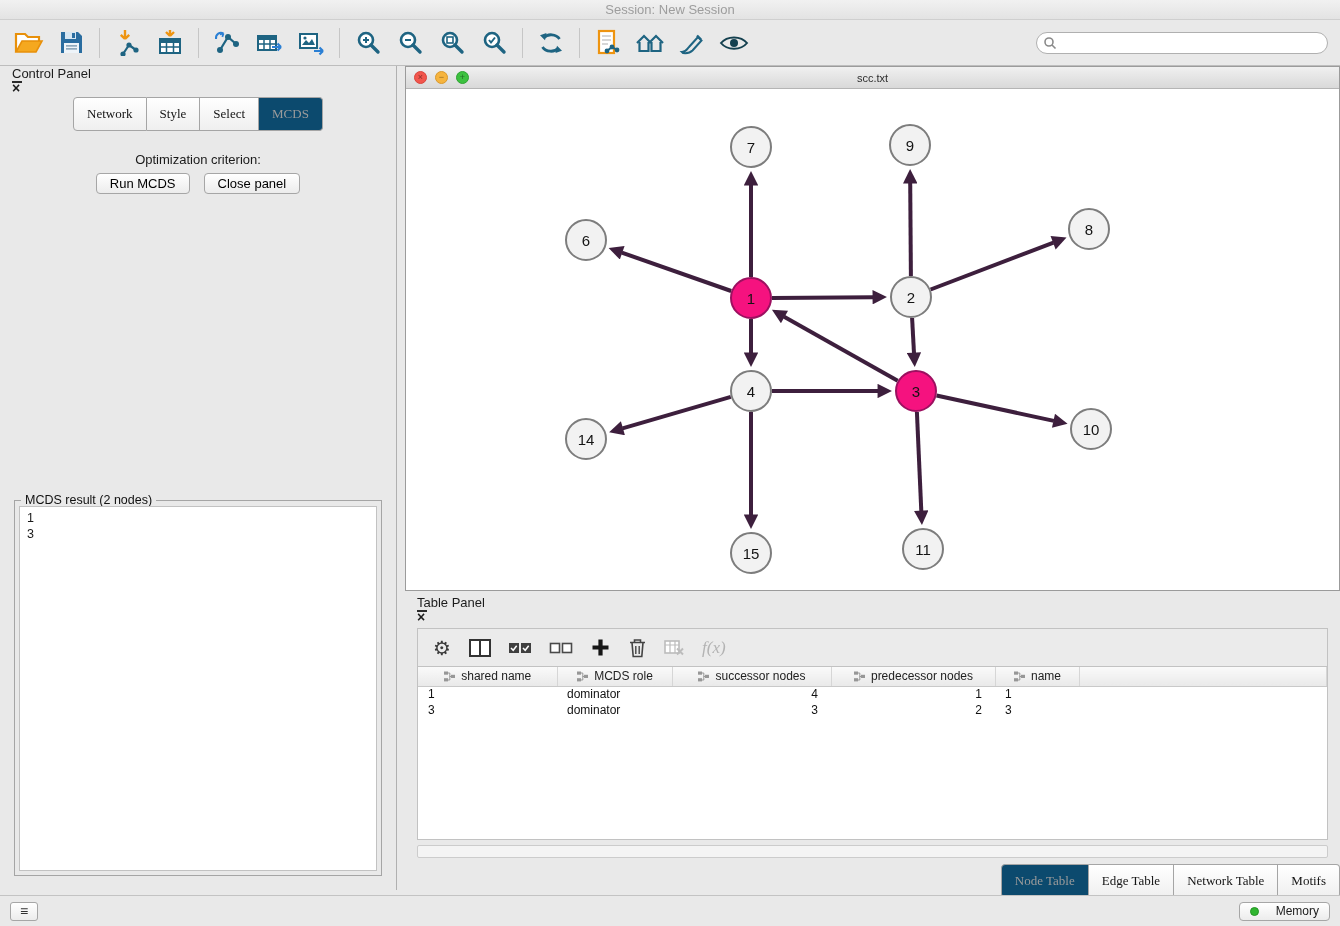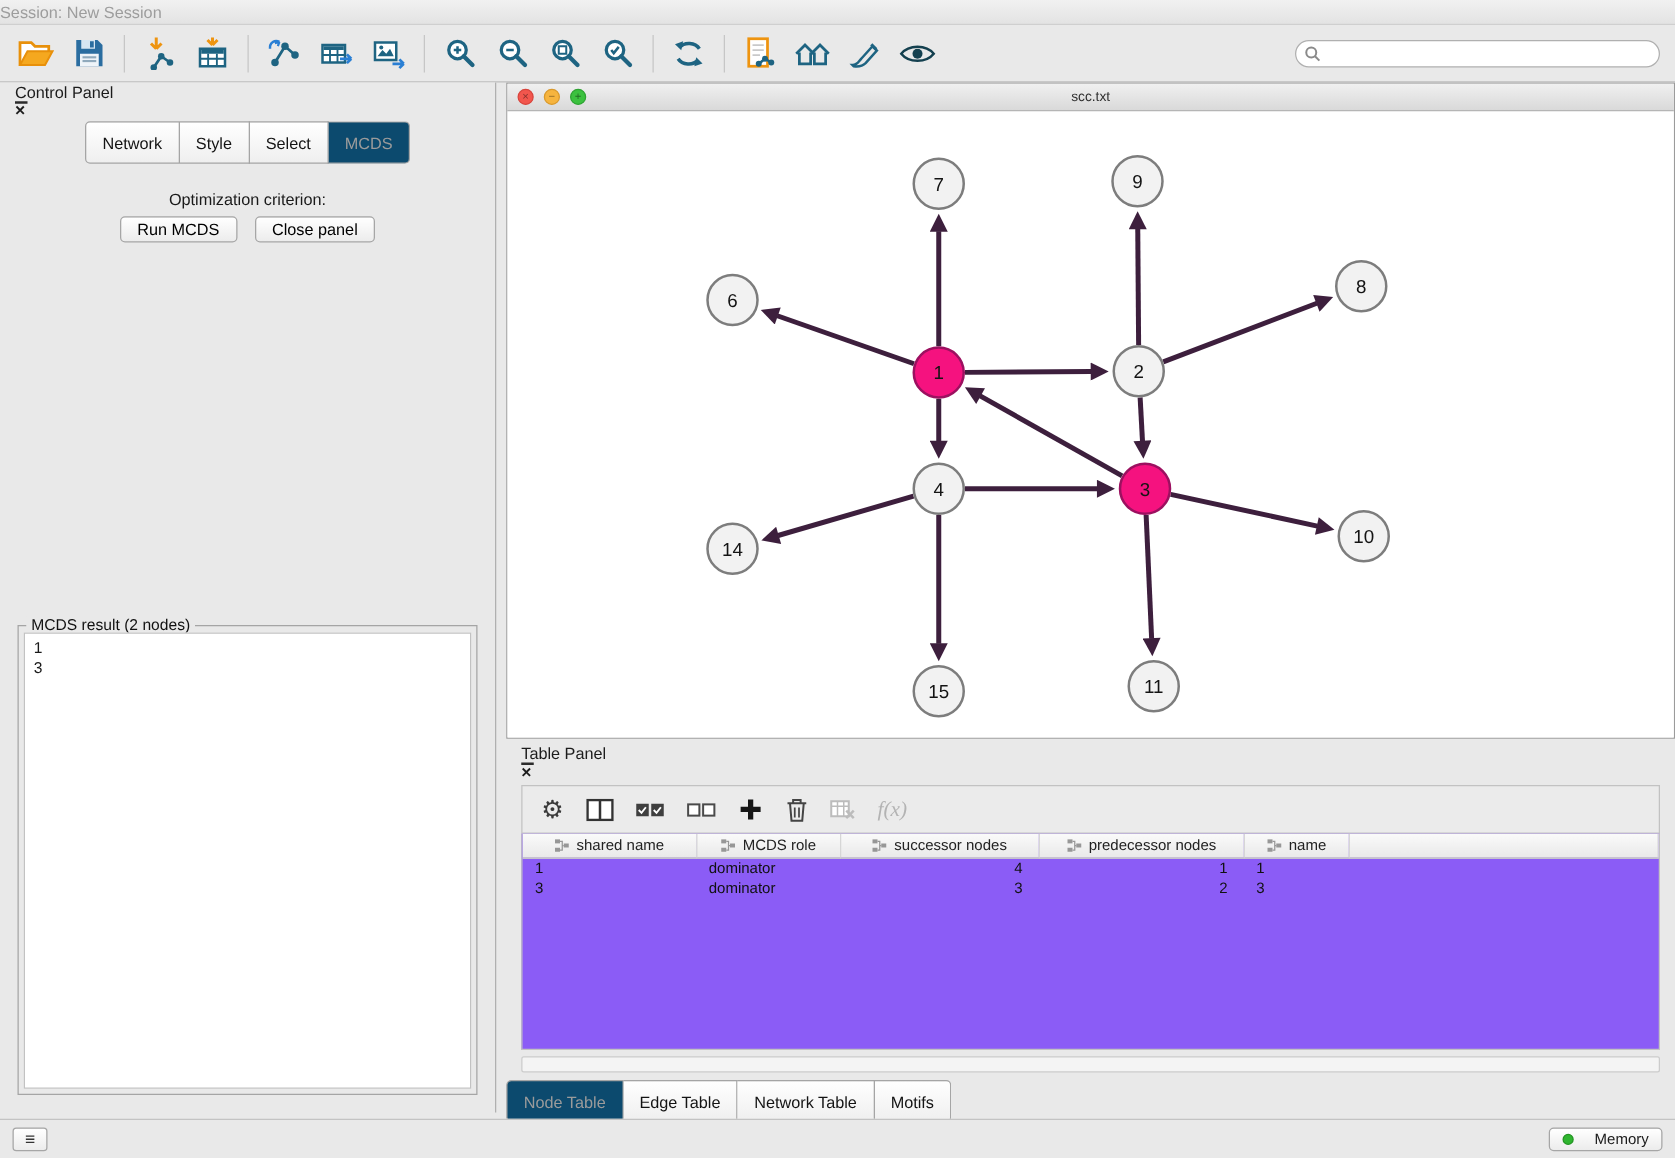--- a/index.html
+++ b/index.html
@@ -6,21 +6,21 @@
   html,body { width:1340px; height:926px; }
   body { font-family:"Liberation Sans","DejaVu Sans",sans-serif; font-size:13px;
          background:#e9e9e9; color:#1a1a1a; position:relative; overflow:hidden; }
   :root{ --edge:#3d1f3d; --node-fill:#f2f2f2; --node-border:#7d7d7d;
          --sel-fill:#f5127f; --sel-border:#9c1060; --teal:#1e6482; --orange:#ee9410; }
   .abs{ position:absolute; }
 
   
   #titlebar{ left:0; top:0; width:1340px; height:20px;
     background:linear-gradient(#f1f1f1,#e3e3e3); border-bottom:1px solid #cfcfcf;
-    line-height:20px; color:#9d9d9d; }
+    text-align:center; line-height:20px; color:#9d9d9d; }
 
   
   #toolbar{ left:0; top:20px; width:1340px; height:46px; background:#e9e9e9;
     border-bottom:1px solid #bdbdbd; display:flex; align-items:center; padding-left:8px; }
   .tb-btn{ width:42px; height:40px; display:flex; align-items:center; justify-content:center; }
   .tb-sep{ width:1px; height:30px; background:#c6c6c6; margin:0 7px; }
   .search-wrap{ margin-left:auto; margin-right:12px; position:relative; width:292px; height:22px; }
   .search-wrap svg{ position:absolute; left:7px; top:4px; }
   #search-input{ width:100%; height:22px; border:1px solid #b0b0b0; border-radius:11px;
     padding:0 8px 0 26px; font-size:12px; background:#fff; outline:none; }
@@ -30,21 +30,21 @@
     border-right:1px solid #b0b0b0; }
   .panel-head{ height:26px; display:flex; align-items:flex-start; padding:0 12px;flex-direction:column; }
   .panel-head .ttl{ font-size:13px; color:#1c1c1c; }
   .panel-head .spacer{ flex:1; }
   .float-btn{ width:10px; height:10px; border:1.6px solid #2b2b2b; margin-right:10px; cursor:default; }
   .close-btn{ font-size:14px; font-weight:bold; color:#1c1c1c; line-height:10px; cursor:default; }
 
   .seg{ display:flex; justify-content:center; margin-top:5px; }
   .seg .seg-btn{ height:20px; padding:16px 13px; font-size:13px; color:#141414;
     background:linear-gradient(#ffffff,#efefef); border:1px solid #a5a5a5; border-left:none;
-    display:flex; align-items:center; }
+    display:flex; align-items:center;font-family:Liberation Serif, serif; }
   .seg .seg-btn:first-child{ border-left:1px solid #a5a5a5; border-radius:4px 0 0 4px; }
   .seg .seg-btn:last-child{ border-radius:0 4px 4px 0; }
   .seg .seg-btn.active{ background:#0c4a6e; color:#9b9b9b; }
 
   .opt-label{ text-align:center; margin-top:21px; font-size:13px; }
   .dropdown{ position:relative; width:307px; height:22px; margin:9px auto 0;
     background:#fff; border:1px solid #a9a9a9; border-radius:4px;
     display:flex; align-items:center; padding:0 24px 0 9px; font-size:13px; }
   .dd-arrows{ position:absolute; right:7px; top:4px; }
   .dd-arrows i{ display:block; width:0; height:0; border-left:4px solid transparent;
@@ -83,30 +83,30 @@
   
   #table-panel{ left:405px; top:595px; width:935px; height:295px; background:#e9e9e9; }
   .tp-toolbar{ position:absolute; left:12px; top:33px; width:911px; height:39px;
     background:#ebebeb; border:1px solid #c2c2c2; display:flex; align-items:center; gap:17px;
     padding-left:14px; }
   .tp-tool{ display:flex; align-items:center; justify-content:center; min-width:20px; }
   .gear-glyph{ font-size:20px; color:#3a3a3a; line-height:1; }
   .fx-label{ font-family:"Liberation Serif","DejaVu Serif",serif; font-style:italic;
     font-size:17px; color:#b3b3b3; }
   .tp-table-wrap{ position:absolute; left:12px; top:72px; width:911px; height:173px;
-    background:#8b5cf6; border:1px solid #c2c2c2; border-top:none; overflow:hidden; }
+    background:#ffffff; border:1px solid #c2c2c2; border-top:none; overflow:hidden; }
   table{ border-collapse:collapse; table-layout:fixed; width:100%; }
   th{ height:19px; background:linear-gradient(#fafafa,#e9e9e9); border-bottom:1px solid #c9c9c9;
     border-right:1px solid #d6d6d6; font-weight:normal; font-size:12px; color:#222; }
   th .th-inner{ display:flex; align-items:center; justify-content:center; gap:5px; }
   td{ height:16px; font-size:12px; color:#111; padding:0 10px; white-space:nowrap; }
   td.col2, td.col3{ text-align:right; padding-right:13px; }
   .hscroll{ position:absolute; left:12px; top:250px; width:911px; height:13px;
     background:#f4f4f4; border:1px solid #cccccc; border-radius:2px; }
-  .tp-tabs{ position:absolute; left:0; right:0; top:269px; display:flex; justify-content:flex-start; }
+  .tp-tabs{ position:absolute; left:0; right:0; top:269px; display:flex; justify-content:flex-end; }
 
   
   #statusbar{ left:0; top:895px; width:1340px; height:31px; background:#e9e9e9;
     border-top:1px solid #c3c3c3; display:flex; align-items:center; padding:0 10px; }
   .menu-btn{ width:28px; height:19px; background:linear-gradient(#fff,#ececec);
     border:1px solid #a6a6a6; border-radius:3px; display:flex; align-items:center;
     justify-content:center; font-size:14px; color:#333; }
   .mem-btn{ margin-left:auto; height:19px; background:linear-gradient(#fff,#ececec);
     border:1px solid #a6a6a6; border-radius:4px; display:flex; align-items:center;
     gap:17px; padding:0 10px; font-size:12px; }

